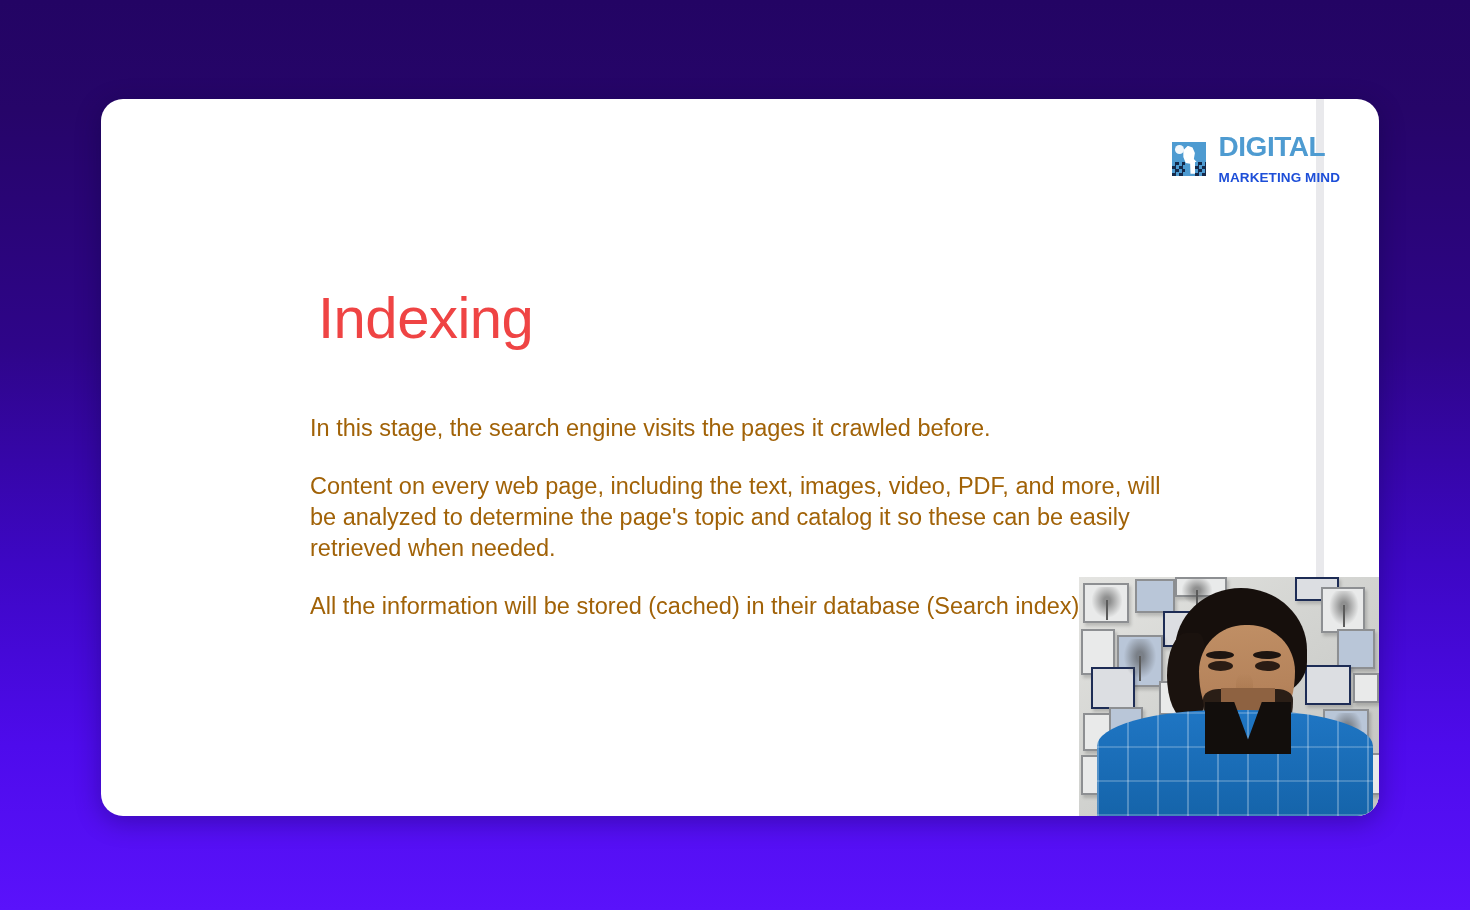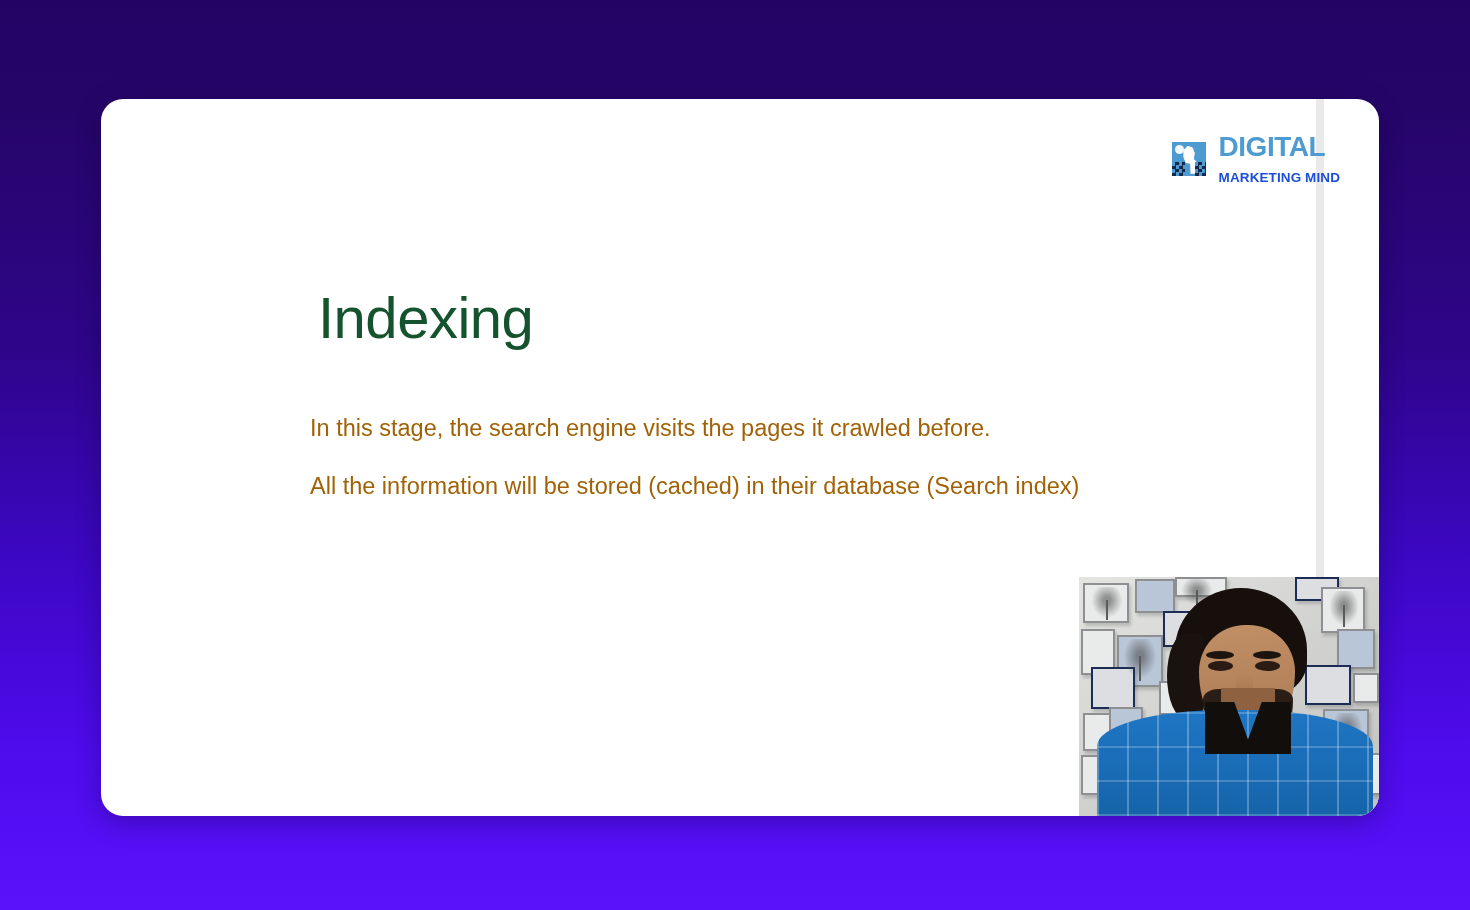--- a/index.html
+++ b/index.html
@@ -89,21 +89,21 @@
     margin-top:2px;
   }
 
   
   #slide-title {
     position:absolute;
     left:213px; top:181px;
     font-size:58px;
     font-weight:400;
     letter-spacing:-.5px;
-    color:#14532d;
+    color:#ef4444;
     white-space:nowrap;
   }
 
   #slide-body {
     position:absolute;
     left:201px; top:306px;
     width:890px;
   }
   #slide-body p {
     font-size:23.5px;
@@ -250,20 +250,21 @@
     <div id="logo-text">
       <span id="logo-title">DIGITAL</span>
       <span id="logo-sub">MARKETING MIND</span>
     </div>
   </div>
 
   <div id="slide-title">Indexing</div>
 
   <div id="slide-body">
     <p>In this stage, the search engine visits the pages it crawled before.</p>
+    <p>Content on every web page, including the text, images, video, PDF, and more, will be analyzed to determine the page's topic and catalog it so these can be easily retrieved when needed.</p>
     <p>All the information will be stored (cached) in their database (Search index)</p>
   </div>
 
   <div id="webcam-overlay">
     <div id="wc-wall">
       <div class="frame" style="left:4px;  top:6px;   width:46px; height:40px;"></div>
       <div class="frame blu" style="left:56px; top:2px;   width:40px; height:34px;"></div>
       <div class="frame dk" style="left:84px; top:34px;  width:40px; height:36px;"></div>
       <div class="frame" style="left:2px;  top:52px;  width:34px; height:46px;"></div>
       <div class="frame blu" style="left:38px; top:58px;  width:46px; height:52px;"></div>

